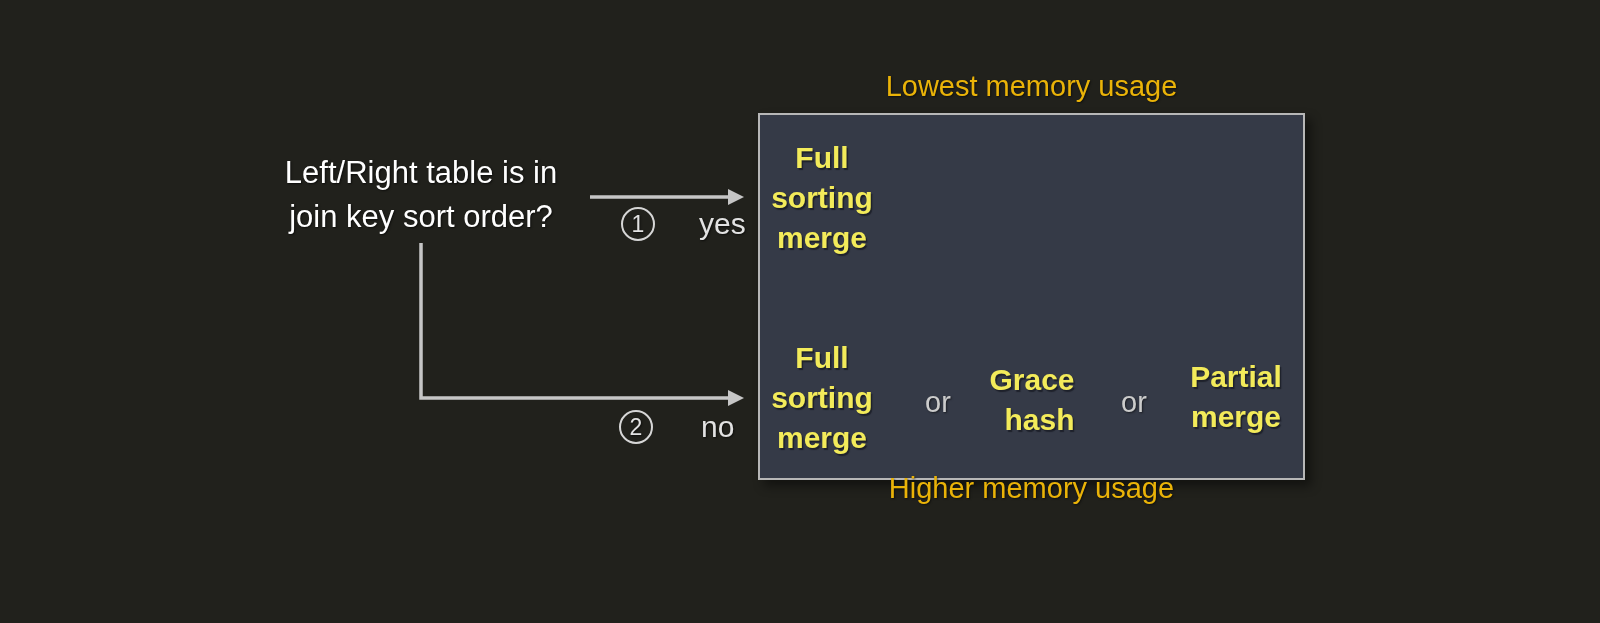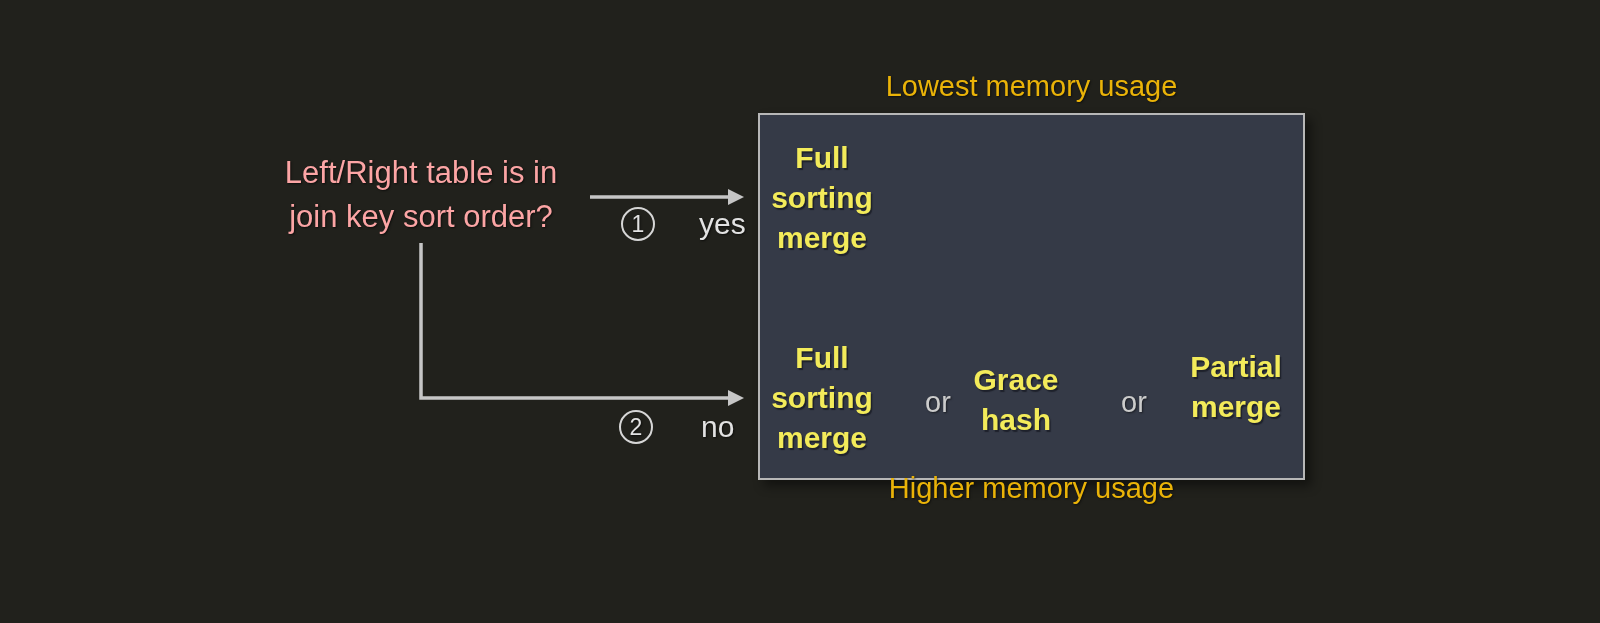--- a/index.html
+++ b/index.html
@@ -17,21 +17,21 @@
   }
   .connectors {
     position: absolute;
     left: 0; top: 0;
     width: 1600px; height: 623px;
   }
   .question {
     position: absolute;
     left: 421px; top: 195px;
     transform: translate(-50%, -50%);
-    color: #fca5a5;
+    color: #ffffff;
     font-size: 31px;
     line-height: 44px;
     text-align: center;
     white-space: pre-line;
     text-shadow: 1px 1px 2px rgba(0,0,0,0.6);
   }
   .branch-label {
     position: absolute;
     display: flex;
     align-items: center;
@@ -126,22 +126,22 @@
   <div class="mem-label mem-top">Lowest memory usage</div>
 
   <div class="algo-box">
     <div class="alg" style="left:62px; top:83px;">Full
 sorting
 merge</div>
     <div class="alg" style="left:62px; top:283px;">Full
 sorting
 merge</div>
     <div class="or-sep" style="left:178px; top:287px;">or</div>
-    <div class="alg" style="left:256px; top:285px;">Grace
+    <div class="alg" style="left:272px; top:285px;text-align:right;">Grace
 hash</div>
     <div class="or-sep" style="left:374px; top:287px;">or</div>
-    <div class="alg" style="left:476px; top:272px;">Partial
+    <div class="alg" style="left:476px; top:282px;">Partial
 merge</div>
   </div>
 
   <div class="mem-label mem-bottom">Higher memory usage</div>
 
 </div>
 
 </body></html>

